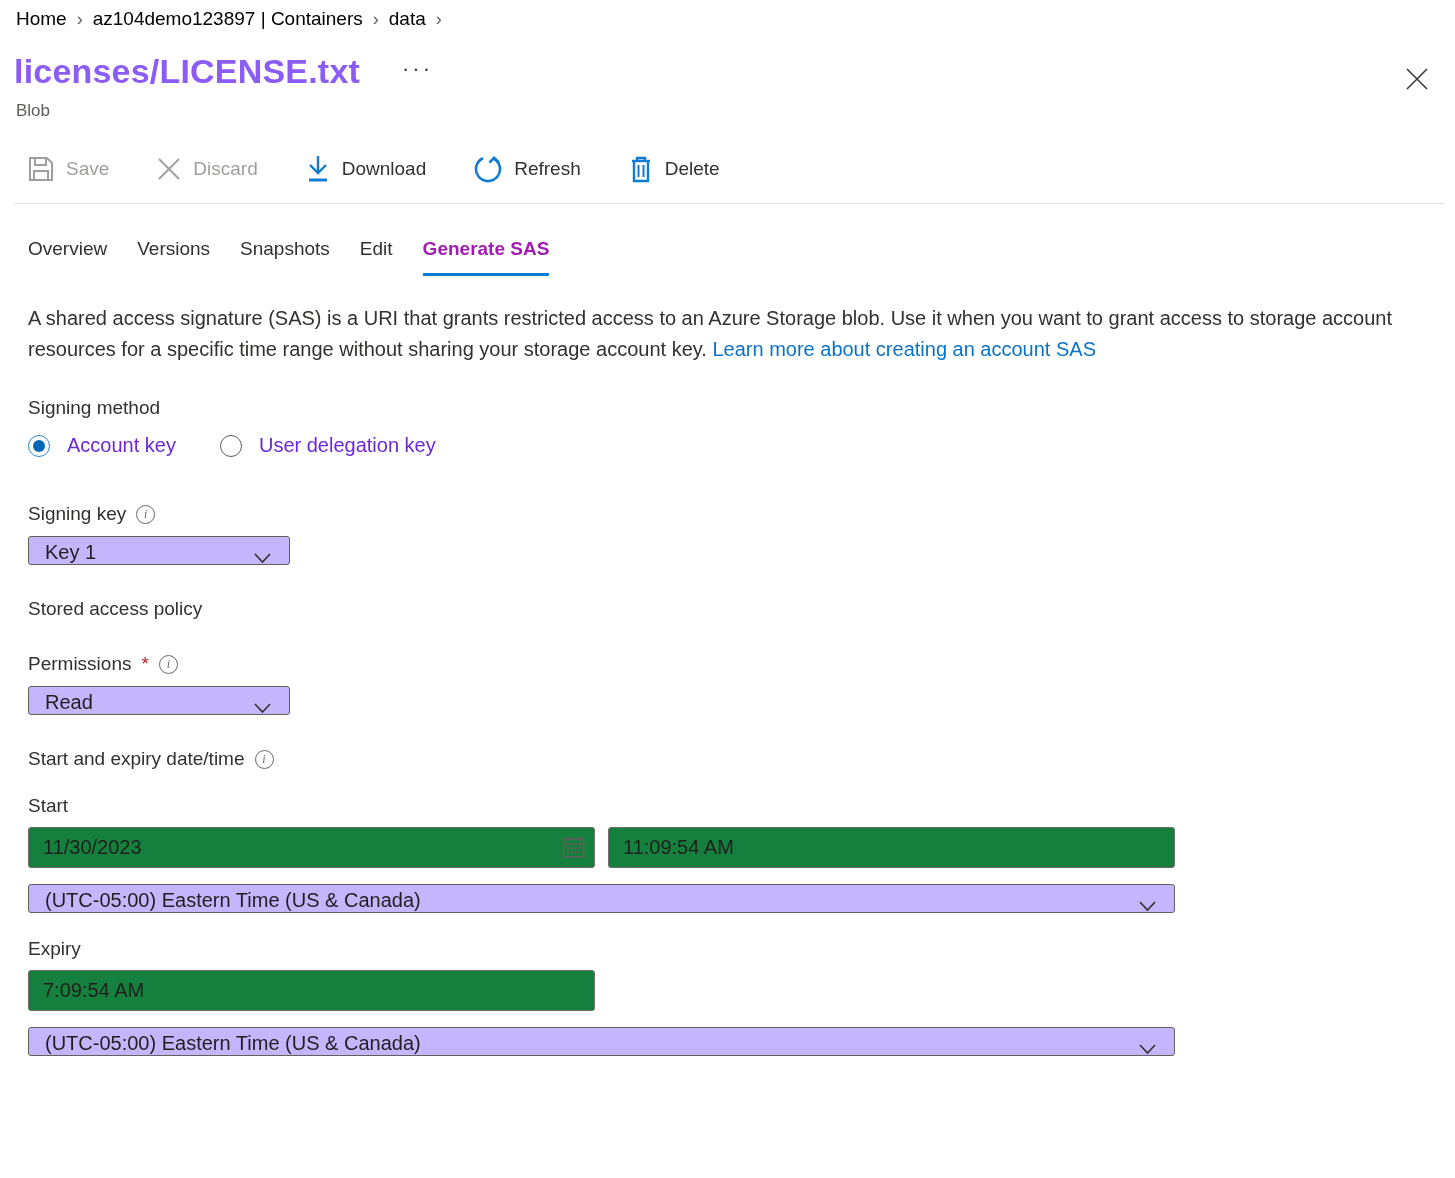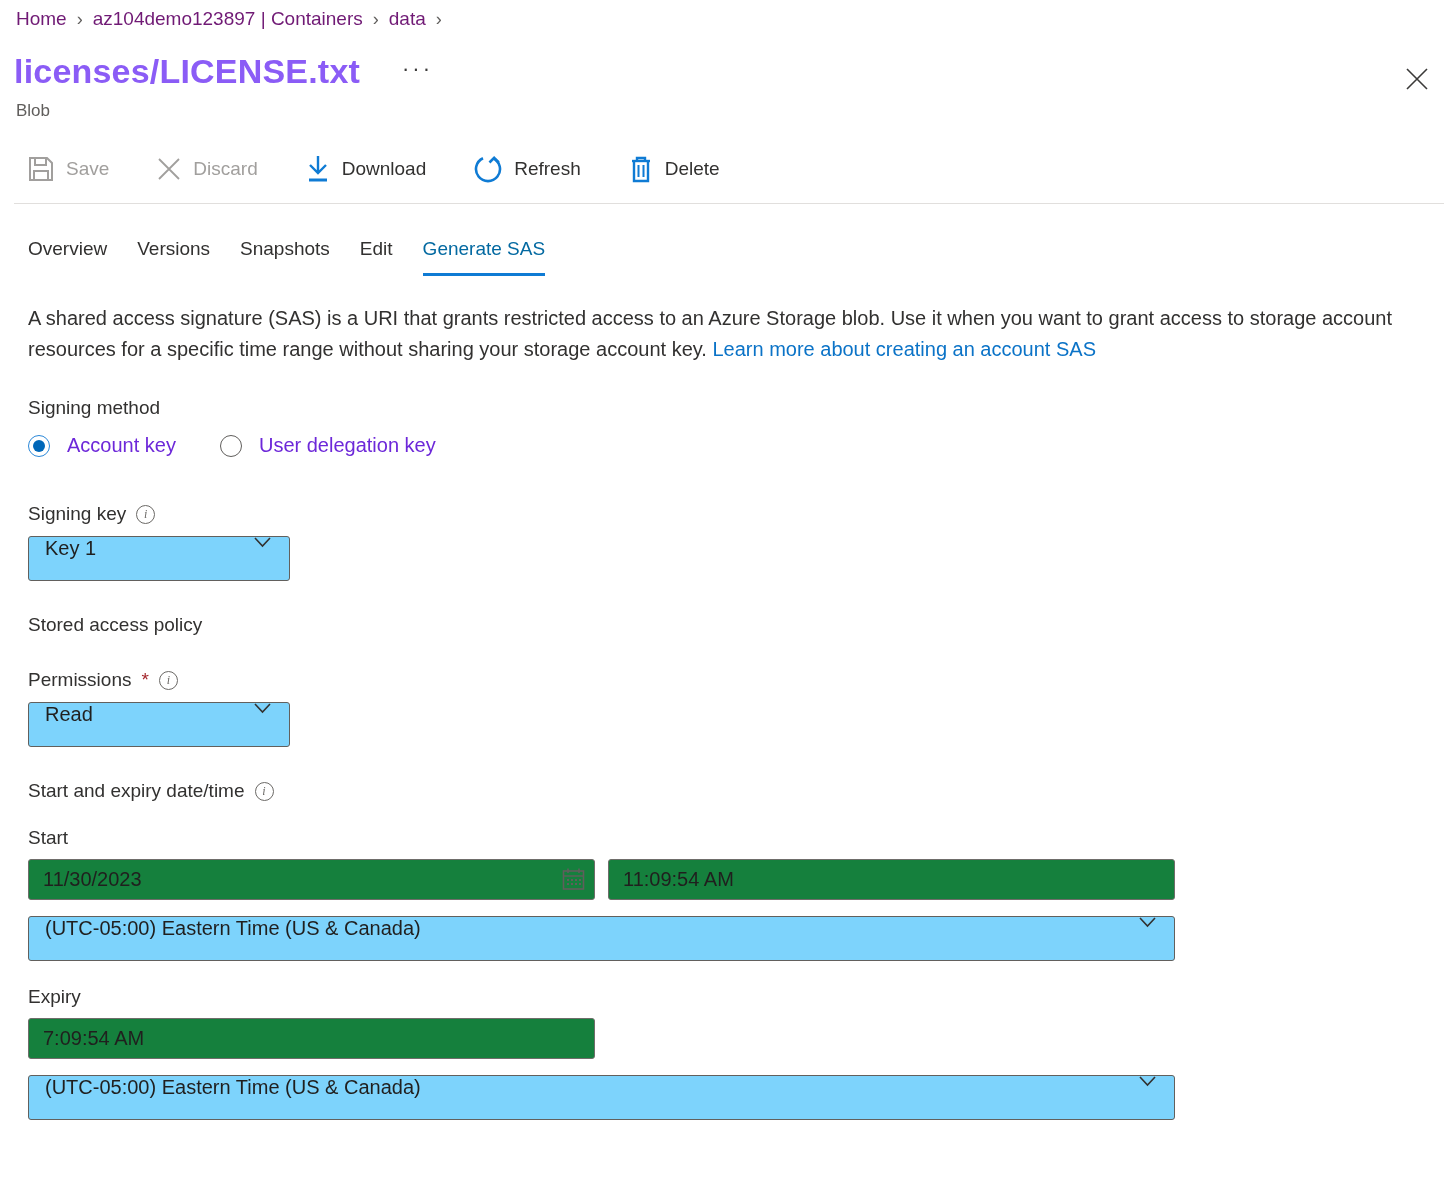--- a/index.html
+++ b/index.html
@@ -6,41 +6,41 @@
   html, body { background: #ffffff; }
   body {
     width: 1455px; height: 1178px;
     font-family: "Liberation Sans", "DejaVu Sans", sans-serif;
     color: #323130; position: relative; overflow: hidden;
   }
   a { text-decoration: none; cursor: pointer; }
 
   
   .breadcrumb { padding: 8px 0 0 16px; font-size: 19px; display: flex; align-items: center; gap: 10px; }
-  .breadcrumb a { color: #701a75; }
+  .breadcrumb a { color: #000000; }
   .breadcrumb .sep { color: #605e5c; font-size: 18px; }
 
   
   .header-row { padding: 22px 0 0 14px; display: flex; align-items: center; }
   .page-title { font-size: 34px; font-weight: 700; color: #8b5cf6; letter-spacing: 0.2px; }
   .more-btn { margin-left: 42px; margin-top: -6px; color: #3b3a39; font-size: 22px; letter-spacing: 3px; cursor: pointer; line-height: 10px; }
   .close-btn { position: absolute; top: 64px; right: 23px; width: 30px; height: 30px; cursor: pointer; display:flex; align-items:center; justify-content:center; }
   .subtitle { padding: 10px 0 0 16px; font-size: 17px; color: #605e5c; }
 
   
   .toolbar { display: flex; align-items: center; margin: 28px 0 0 28px; gap: 48px; height: 40px; }
   .tb-item { display: flex; align-items: center; gap: 12px; font-size: 19px; cursor: pointer; }
   .tb-item .lbl { color: #323130; }
   .tb-item.disabled .lbl { color: #a19f9d; }
   .divider { margin: 14px 0 0 14px; width: 1430px; border-top: 1px solid #e1dfdd; }
 
   
   .tabs { display: flex; margin: 34px 0 0 28px; gap: 30px; }
   .tab { font-size: 19px; color: #323130; padding-bottom: 16px; cursor: pointer; position: relative; }
-  .tab.active { font-weight: 400; color: #0369a1; }
+  .tab.active { font-weight: 700; color: #a21caf; }
   .tab.active::after { content: ""; position: absolute; left: 0; right: 0; bottom: 0; height: 3px; background: #0f7bd4; }
 
   
   .description { margin: 27px 0 0 28px; width: 1385px; font-size: 20px; line-height: 31px; color: #323130; }
   .description a { color: #0b73c7; }
 
   
   .form { margin-left: 28px; }
   .field-label { font-size: 19px; color: #323130; display: flex; align-items: center; gap: 10px; }
   .required { color: #a4262c; font-size: 19px; }
@@ -50,23 +50,23 @@
     display: inline-flex; align-items: center; justify-content: center; cursor: pointer; flex: none;
   }
 
   .radio-row { display: flex; align-items: center; margin-top: 15px; gap: 44px; }
   .radio-opt { display: flex; align-items: center; gap: 17px; cursor: pointer; font-size: 20px; color: #6d28d9; }
   .radio-circle { width: 22px; height: 22px; border-radius: 50%; border: 1px solid #605e5c; background: #fff; display:flex; align-items:center; justify-content:center; flex:none; }
   .radio-circle.selected { border: 1px solid #2b88d8; }
   .radio-circle.selected .dot { width: 12px; height: 12px; border-radius: 50%; background: #0067b8; }
 
   .select-box {
-    width: 262px; height: 45px; border: 1px solid #62605d; border-radius: 3px;
-    display: flex; align-items: flex-start; justify-content: space-between;
-    padding: 0 18px 0 16px; font-size: 20px; color: #201f1e; background: #7dd3fc; cursor: pointer;
+    width: 262px; height: 29px; border: 1px solid #62605d; border-radius: 3px;
+    display: flex; align-items: flex-end; justify-content: space-between;
+    padding: 0 18px 0 16px; font-size: 20px; color: #201f1e; background: #c4b5fd; cursor: pointer;
   }
   .select-box.wide { width: 1147px; }
 
   .text-input {
     height: 41px; border: 1px solid #6f6d6a; border-radius: 3px; background: #15803d;
     font-size: 20px; color: #201f1e; padding: 0 14px; font-family: inherit; outline: none; width: 100%;
   }
   .input-wrap { position: relative; width: 567px; }
   .cal-icon { position: absolute; right: 9px; top: 8px; cursor: pointer; }
   .dt-row { display: flex; gap: 13px; margin-top: 10px; }

